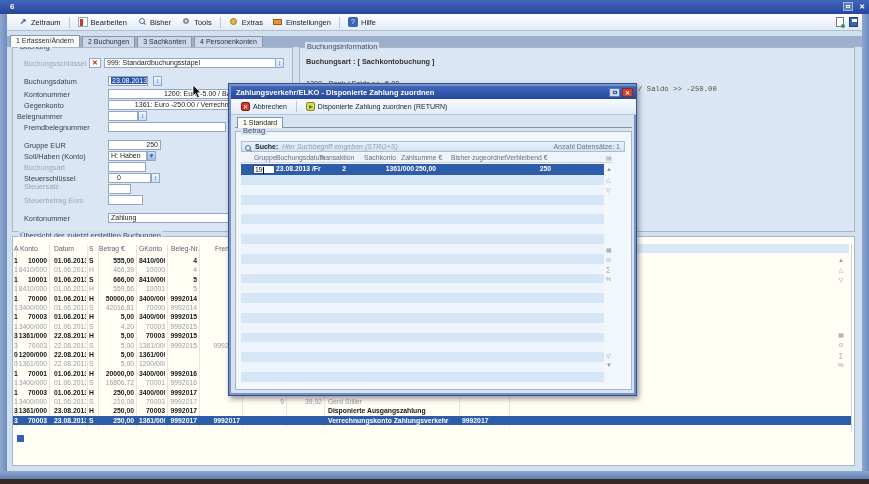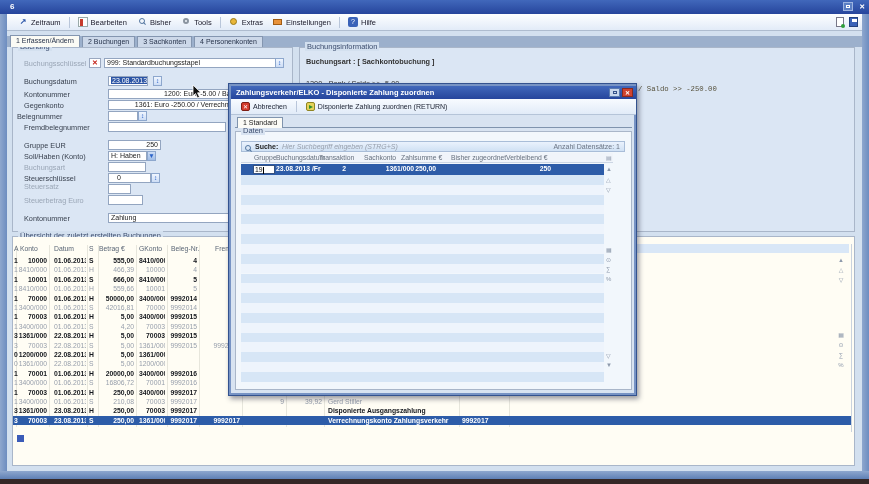--- a/index.html
+++ b/index.html
@@ -445,21 +445,21 @@
         <span style="display:inline-block;width:9px;height:9px;background:#e5d35a;border:1px solid #8f8422;border-radius:2px;position:relative;">
             <span style="position:absolute;left:2px;top:2px;width:0;height:0;border-left:4px solid #2f8e2f;border-top:2.5px solid transparent;border-bottom:2.5px solid transparent;"></span>
           </span>
         <span>Disponierte Zahlung zuordnen (RETURN)</span>
       </div>
     </div>
     <div class="dtab">1 Standard</div>
     <div class="abs" style="left:6px;top:43px;width:397px;height:1px;background:#8094ae;"></div>
 
     <div class="grp" style="left:6px;top:47px;width:397px;height:259px;background:#f2f7fc;">
-      <span class="glbl" style="background:#d8e3f1;">Daten</span>
+      <span class="glbl" style="background:#d8e3f1;">Betrag</span>
     </div>
 
     <div class="abs" style="left:12px;top:57px;width:384px;height:11px;background:linear-gradient(#eaf2fd,#d0e1f4);border:1px solid #a9bdd8;">
       <span class="mag abs" style="left:3px;top:2px;"></span>
       <span class="abs" style="left:13px;top:1px;font-size:7px;font-weight:bold;">Suche:</span>
       <span class="abs" style="left:40px;top:1px;font-size:7px;font-style:italic;color:#98a0ad;">Hier Suchbegriff eingeben (STRG+S)</span>
       <span class="abs" style="right:4px;top:1px;font-size:7px;color:#6a7484;">Anzahl Datensätze: 1</span>
     </div>
 
     <div class="abs" style="left:12px;top:69px;width:372px;height:10px;background:#f0f4fa;border-bottom:1px solid #ccd6e4;"></div>

